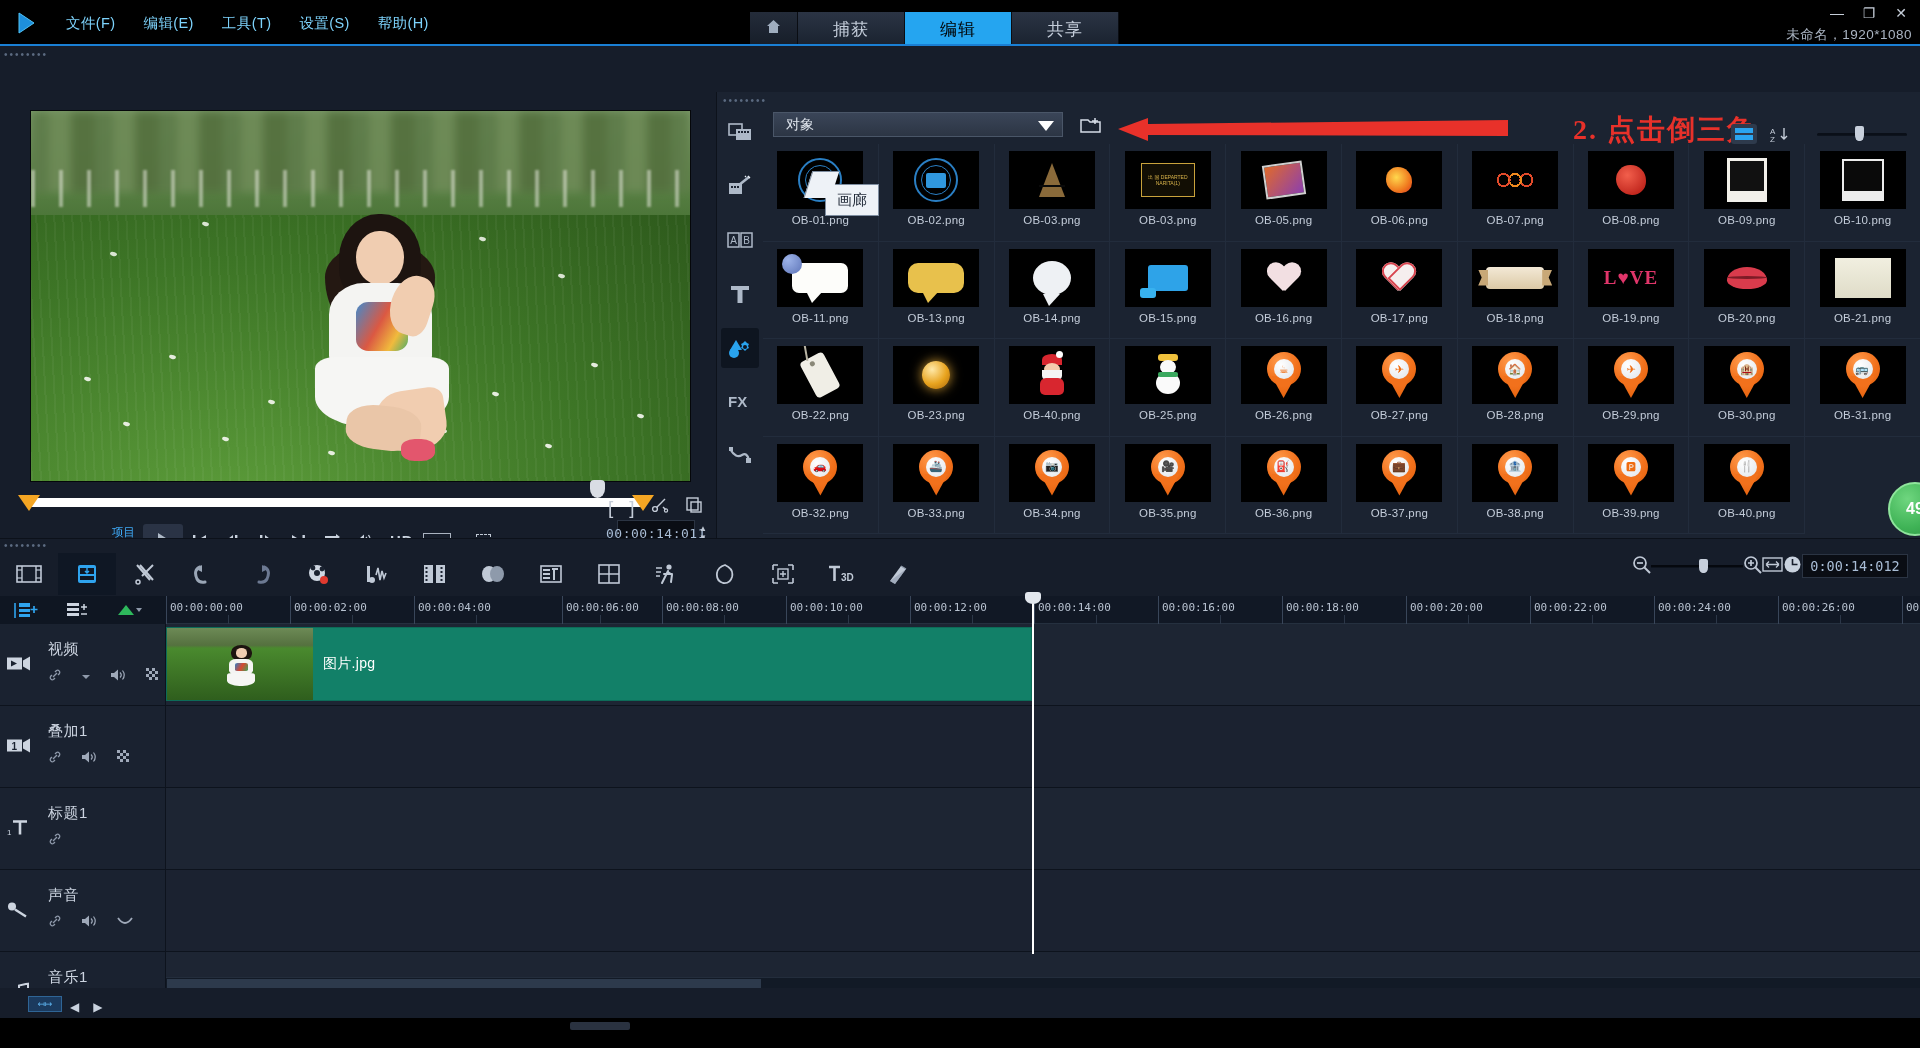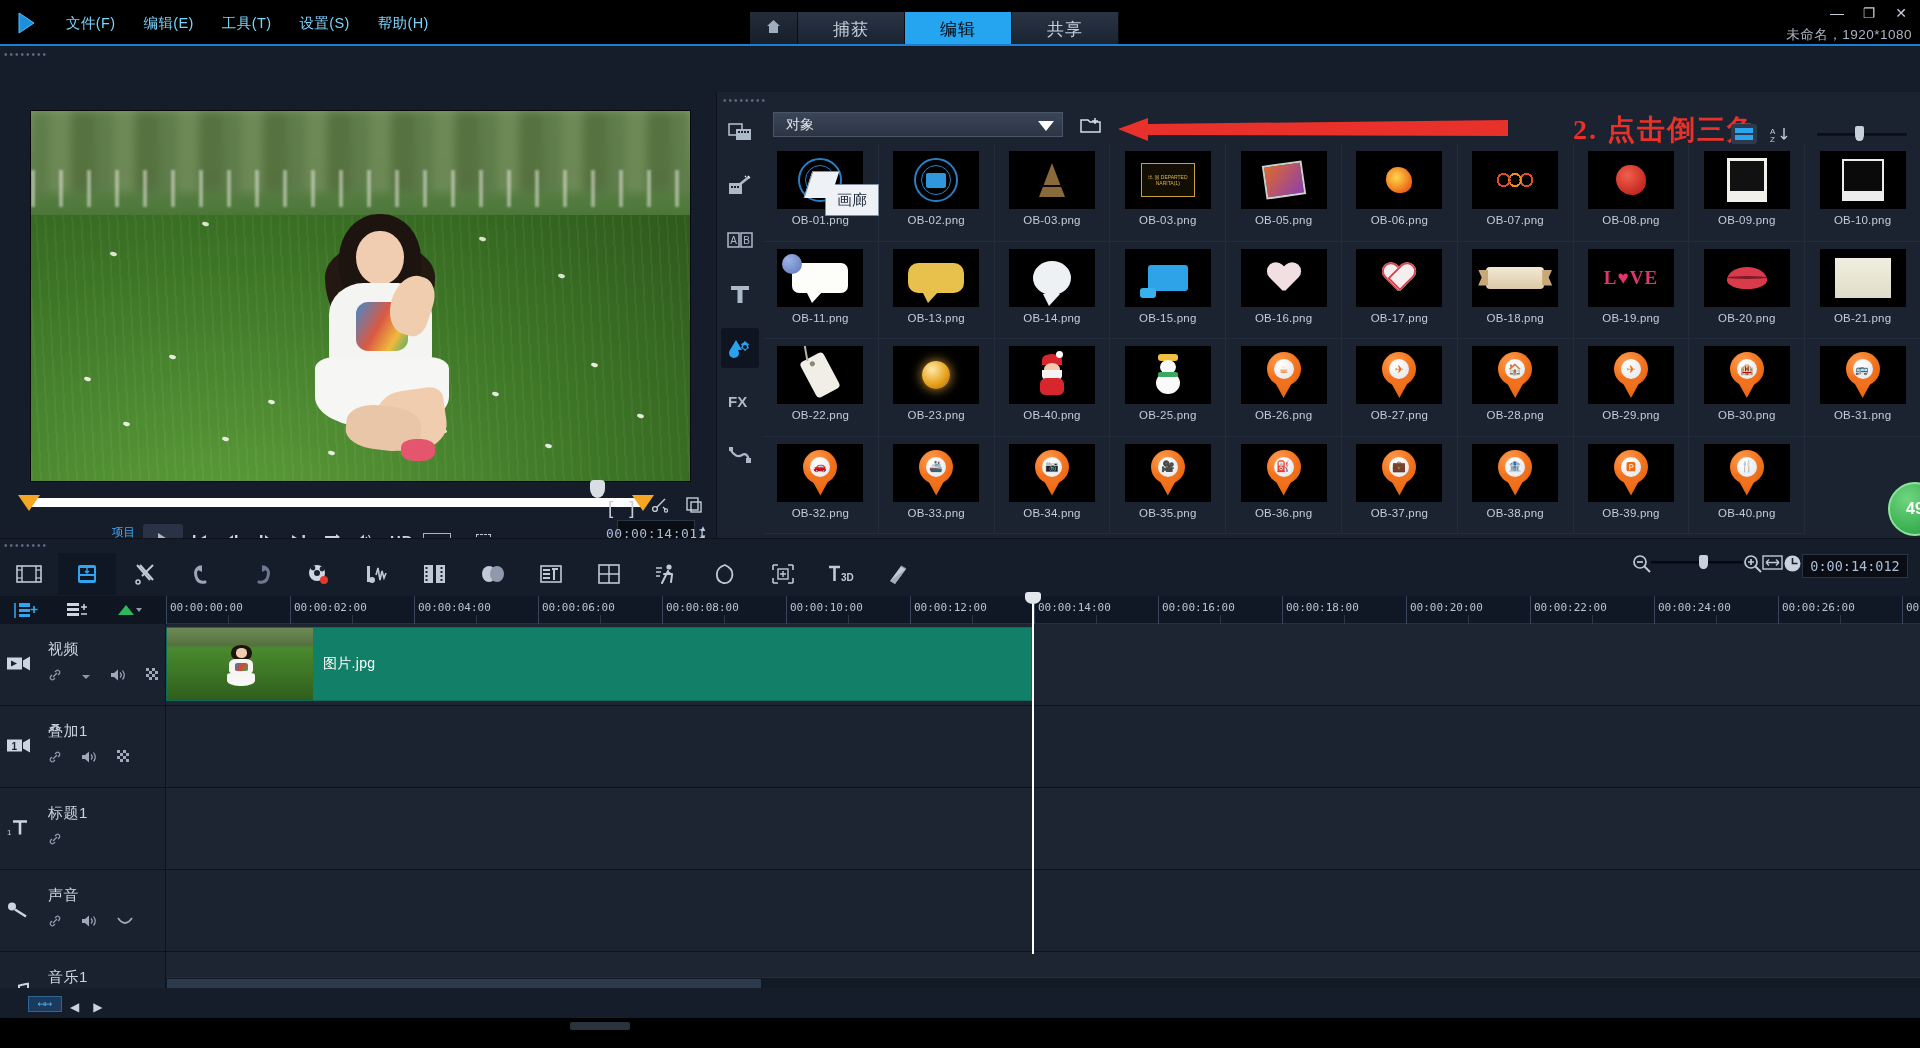--- a/index.html
+++ b/index.html
@@ -264,21 +264,21 @@
 
   
   .tl-zone { position:absolute; left:0; top:538px; width:1920px; height:480px; background:#161d2a; border-top:1px solid #0c111a;}
   .grip-tl { position:absolute; left:4px; top:3px; }
 
   .tl-toolbar { position:absolute; left:0; top:13px; width:1920px; height:44px; display:flex; align-items:center; }
   .tb-btn { width:58px; height:42px; display:flex; align-items:center; justify-content:center; color:#c0c9d6; cursor:default;}
   .tb-btn.active { background:#0f1724; color:#2fa4ef; }
   .tb-btn svg{display:block;}
 
-  .tl-zoomctrl { position:absolute; right:12px; top:15px; display:flex; align-items:flex-start; }
+  .tl-zoomctrl { position:absolute; right:12px; top:15px; display:flex; align-items:center; }
   .zslider { position:relative; width:92px; height:16px;}
   .zslider .track{position:absolute;left:0;top:7px;width:92px;height:3px;background:#05080e;}
   .zslider .knob{position:absolute;left:48px;top:1px;width:9px;height:14px;background:#c8d0dc;border-radius:2px 2px 40% 40%;}
   .tl-tc {
     width:106px;height:24px;background:#0a0d14;border:1px solid #2b3443;color:#a9bdd6;
     font-family:"DejaVu Sans Mono","Liberation Mono",monospace;font-size:13.5px;
     display:flex;align-items:center;justify-content:center;
   }
 
   .tl-trackhead-top { position:absolute; left:0; top:57px; width:166px; height:28px; background:#0f1622; display:flex; align-items:center; padding-left:14px; gap:28px;}
@@ -1141,21 +1141,21 @@
         </div>
         <div class="tick minor" style="left: 62px;"></div>
         <div class="tick" style="left: 124px;">
           <span class="t">00:00:02:00</span>
         </div>
         <div class="tick minor" style="left: 186px;"></div>
         <div class="tick" style="left: 248px;">
           <span class="t">00:00:04:00</span>
         </div>
         <div class="tick minor" style="left: 310px;"></div>
-        <div class="tick" style="left: 372px;">
+        <div class="tick" style="left: 396px;">
           <span class="t">00:00:06:00</span>
         </div>
         <div class="tick minor" style="left: 434px;"></div>
         <div class="tick" style="left: 496px;">
           <span class="t">00:00:08:00</span>
         </div>
         <div class="tick minor" style="left: 558px;"></div>
         <div class="tick" style="left: 620px;">
           <span class="t">00:00:10:00</span>
         </div>

